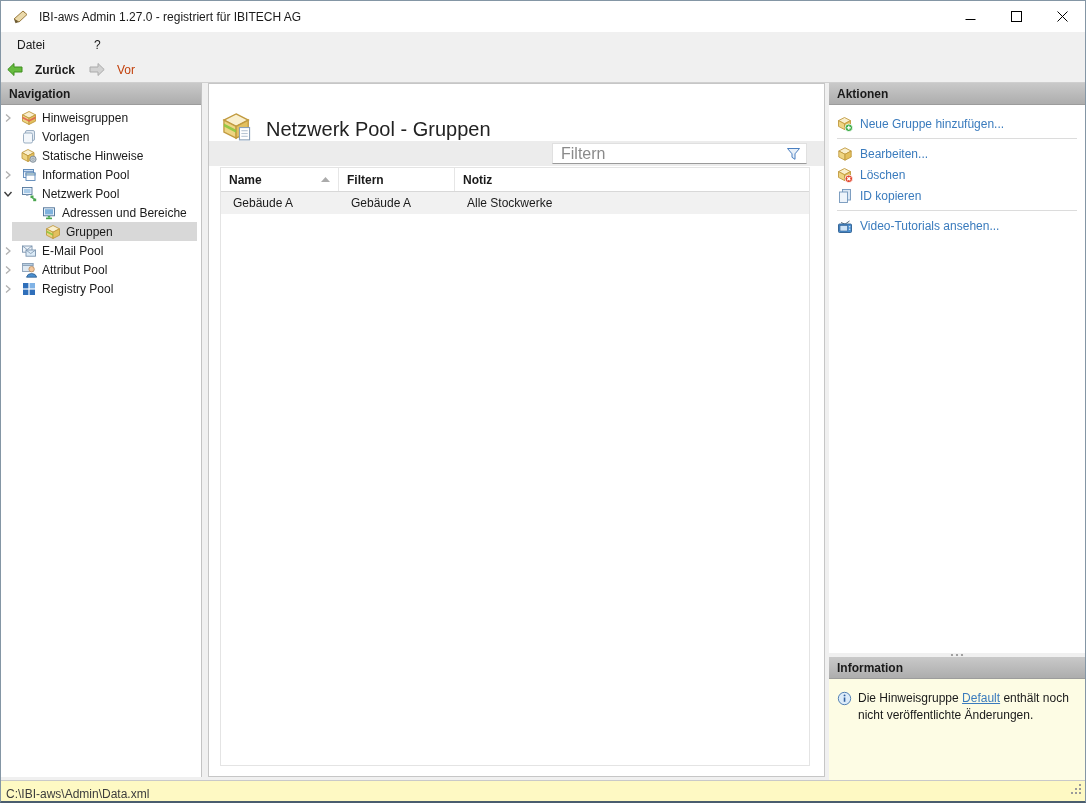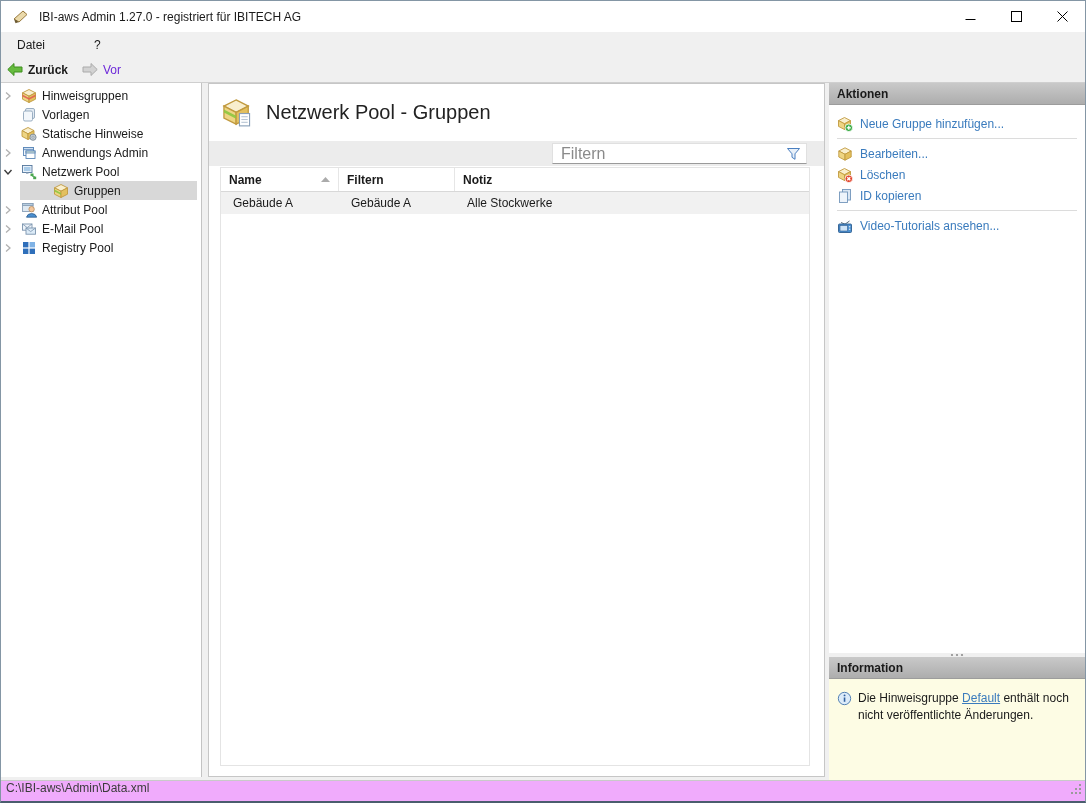--- a/index.html
+++ b/index.html
@@ -15,48 +15,48 @@
   .win-controls { margin-left: auto; display: flex; height: 100%; }
   .win-btn { width: 46px; height: 100%; display: flex; align-items: center; justify-content: center; cursor: default; }
 
   
   .menubar { height: 25px; background: #f0f0f0; display: flex; align-items: center; padding-left: 6px; flex: 0 0 auto; gap: 29px; }
   .menu-item { padding: 3px 10px; }
 
   
   .toolbar { height: 26px; background: #f0f0f0; border-bottom: 1px solid #cfcfcf; display: flex; align-items: center;
              padding-left: 6px; gap: 14px; flex: 0 0 auto; }
-  .tool-btn { display: flex; align-items: center; gap: 5px; }
+  .tool-btn { display: flex; align-items: center; gap: 12px; }
   .tool-btn .lbl-strong { font-weight: 600; color: #1a1a1a; }
-  .tool-btn .lbl-dim { color: #6d28d9; }
+  .tool-btn .lbl-dim { color: #c2410c; }
 
   
   .app-body { flex: 1; display: flex; min-height: 0; }
 
   .panel-header { height: 22px; background: linear-gradient(#c9c9c9, #adadad); border-bottom: 1px solid #9c9c9c;
                   font-weight: bold; display: flex; align-items: center; padding-left: 8px; flex: 0 0 auto; }
 
   
   .nav-panel { width: 201px; flex: 0 0 auto; display: flex; flex-direction: column; border-right: 1px solid #c3c3c3;
                margin-bottom: 3px; background: #fff; }
   .nav-tree { flex: 1; background: #fff; padding-top: 3px; overflow: hidden; }
   .tree-row { height: 19px; display: flex; align-items: center; }
   .tree-row .chev { width: 20px; flex: 0 0 auto; display: flex; align-items: center; }
   .tree-row .ind { width: 20px; flex: 0 0 auto; }
   .tree-row .ticon { flex: 0 0 auto; display: flex; align-items: center; }
   .tree-row .tlabel { margin-left: 5px; white-space: nowrap; }
-  .tree-row.selected { background: #d8d8d8; margin-left: 19px; margin-right: 4px; padding-left: 33px; }
+  .tree-row.selected { background: #d8d8d8; margin-left: 11px; margin-right: 4px; padding-left: 33px; }
 
   .gap6 { width: 6px; flex: 0 0 auto; }
   .gap4 { width: 4px; flex: 0 0 auto; }
 
   
   .main-card { flex: 1; min-width: 0; background: #fff; border: 1px solid #c6c6c6; margin-bottom: 3px;
                display: flex; flex-direction: column; }
-  .card-header { height: 57px; display: flex; align-items: center; padding-left: 13px; gap: 13px; flex: 0 0 auto; }
+  .card-header { height: 57px; display: flex; align-items: flex-end; padding-left: 13px; gap: 13px; flex: 0 0 auto; }
   .card-title { font-size: 20px; color: #222; }
   .filter-band { height: 25px; background: #ececec; display: flex; align-items: center; justify-content: flex-end;
                  padding-right: 17px; flex: 0 0 auto; }
   .filter-input-wrap { width: 255px; height: 21px; background: #fff; border: 1px solid #e0e0e0;
                        border-bottom-color: #9a9a9a; display: flex; align-items: center; }
   .filter-input-wrap input { flex: 1; min-width: 0; border: none; outline: none; background: transparent;
                              font-family: "Liberation Sans", sans-serif; font-size: 16px; padding-left: 8px; color: #1a1a1a; }
   .filter-input-wrap input::placeholder { color: #8a8a8a; opacity: 1; }
   .funnel { flex: 0 0 auto; margin-right: 5px; display: flex; }
 
@@ -81,21 +81,21 @@
   .action-link .alabel { white-space: nowrap; }
   .action-sep { border-top: 1px solid #dcdcdc; margin: 4px 8px; }
   .splitter-h { height: 13px; display: flex; align-items: center; justify-content: center; background: #f0f0f0; }
   .info-body { background: #fdfce4; height: 194px; padding: 11px 10px 0 8px; display: flex; gap: 6px;
                align-items: flex-start; flex: 0 0 auto; }
   .info-text { line-height: 1.45; }
   .info-link { color: #3a7bbd; text-decoration: underline; cursor: pointer; }
   .right-filler { flex: 1; background: #f0f0f0; }
 
   
-  .statusbar { height: 21px; background: #f0abfc; border-top: 1px solid #c9c9c9; display: flex; align-items: flex-start;
+  .statusbar { height: 21px; background: #fef9c3; border-top: 1px solid #c9c9c9; display: flex; align-items: flex-end;
                padding-left: 5px; flex: 0 0 auto; position: relative; color: #3c3c3c; }
   .resize-grip { position: absolute; right: 3px; bottom: 3px; }
 </style>
 </head>
 <body>
 
 <div class="window">
 
   <div class="titlebar">
     <span style="display:flex;">
@@ -146,20 +146,21 @@
           <polygon points="9,1.5 9,5 1,5 1,10 9,10 9,13.5 15.2,7.5" fill="#d2d2d2" stroke="#aaaaaa" stroke-width="1"></polygon>
         </svg>
       </span>
       <span class="lbl-dim">Vor</span>
     </span>
   </div>
 
   <div class="app-body">
 
     <div class="nav-panel">
+      <div class="panel-header">Navigation</div>
       <div class="nav-tree">
 
         <div class="tree-row">
           <span class="chev">
             <svg width="14" height="14" viewBox="0 0 14 14">
                 <polyline points="5,3.5 9,7 5,10.5" fill="none" stroke="#b0b0b0" stroke-width="1.3"></polyline>
               </svg>
           </span>
           <span class="ticon">
             <svg width="16" height="16" viewBox="0 0 16 16">
@@ -204,21 +205,21 @@
               </svg>
           </span>
           <span class="ticon">
             <svg width="16" height="16" viewBox="0 0 16 16">
               <rect x="2.5" y="2.5" width="10" height="8" fill="#f4f8fc" stroke="#5b87b8" stroke-width="0.9"></rect>
               <rect x="2.5" y="2.5" width="10" height="2.2" fill="#cfe0f2" stroke="#5b87b8" stroke-width="0.9"></rect>
               <rect x="5" y="6" width="9" height="7.5" fill="#ffffff" stroke="#5b87b8" stroke-width="0.9"></rect>
               <rect x="5" y="6" width="9" height="2" fill="#dcead8" stroke="#5b87b8" stroke-width="0.9"></rect>
             </svg>
           </span>
-          <span class="tlabel">Anwendungs Admin</span>
+          <span class="tlabel">Information Pool</span>
         </div>
 
         <div class="tree-row">
           <span class="chev">
             <svg width="14" height="14" viewBox="0 0 14 14">
                 <polyline points="3.5,5 7,9 10.5,5" fill="none" stroke="#3c3c3c" stroke-width="1.4"></polyline>
               </svg>
           </span>
           <span class="ticon">
             <svg width="16" height="16" viewBox="0 0 16 16">
@@ -226,20 +227,33 @@
               <rect x="3" y="3" width="6.5" height="4" fill="#a9cbe8"></rect>
               <rect x="5" y="8.5" width="2.5" height="1.2" fill="#8aa0b8"></rect>
               <rect x="9.5" y="9.5" width="3" height="2.6" fill="#4aa64f"></rect>
               <rect x="12.2" y="12.6" width="3" height="2.6" fill="#4aa64f"></rect>
               <line x1="11" y1="12.1" x2="13.7" y2="12.6" stroke="#4aa64f" stroke-width="1"></line>
             </svg>
           </span>
           <span class="tlabel">Netzwerk Pool</span>
         </div>
 
+        <div class="tree-row">
+          <span class="chev"></span>
+            <span class="ind"></span>
+          <span class="ticon">
+            <svg width="16" height="16" viewBox="0 0 16 16">
+              <rect x="2.5" y="2.8" width="11" height="8" fill="#e8f1fa" stroke="#4a6f94" stroke-width="0.9"></rect>
+              <rect x="4" y="4.2" width="8" height="5.2" fill="#7fb2dd"></rect>
+              <rect x="6.8" y="11" width="2.4" height="1.6" fill="#4aa64f"></rect>
+              <rect x="5" y="12.6" width="6" height="1.6" fill="#4aa64f"></rect>
+            </svg>
+          </span>
+          <span class="tlabel">Adressen und Bereiche</span>
+        </div>
 
         <div class="tree-row selected">
           <span class="ticon">
             <svg width="16" height="16" viewBox="0 0 16 16">
               <polygon points="8,1.5 14.5,4.8 8,8.2 1.5,4.8" fill="#f9efce" stroke="#c19a3f" stroke-width="0.9"></polygon>
               <polygon points="1.5,4.8 8,8.2 8,14.5 1.5,11.2" fill="#eed583" stroke="#c19a3f" stroke-width="0.9"></polygon>
               <polygon points="14.5,4.8 8,8.2 8,14.5 14.5,11.2" fill="#e3c05e" stroke="#c19a3f" stroke-width="0.9"></polygon>
               <polygon points="1.5,6.6 8,10 8,11.8 1.5,8.4" fill="#8cc63f" opacity="0.9"></polygon>
             </svg>
           </span>
@@ -247,44 +261,44 @@
         </div>
 
         <div class="tree-row">
           <span class="chev">
             <svg width="14" height="14" viewBox="0 0 14 14">
                 <polyline points="5,3.5 9,7 5,10.5" fill="none" stroke="#b0b0b0" stroke-width="1.3"></polyline>
               </svg>
           </span>
           <span class="ticon">
             <svg width="16" height="16" viewBox="0 0 16 16">
+              <rect x="1.5" y="3" width="9.5" height="6.2" fill="#eef4fa" stroke="#7a93ad" stroke-width="0.9"></rect>
+              <polyline points="1.5,3 6.2,6.6 11,3" fill="none" stroke="#7a93ad" stroke-width="0.8"></polyline>
+              <rect x="5" y="7" width="9.5" height="6.2" fill="#dcebf7" stroke="#7a93ad" stroke-width="0.9"></rect>
+              <polyline points="5,7 9.7,10.6 14.5,7" fill="none" stroke="#7a93ad" stroke-width="0.8"></polyline>
+            </svg>
+          </span>
+          <span class="tlabel">E-Mail Pool</span>
+        </div>
+
+        <div class="tree-row">
+          <span class="chev">
+            <svg width="14" height="14" viewBox="0 0 14 14">
+                <polyline points="5,3.5 9,7 5,10.5" fill="none" stroke="#b0b0b0" stroke-width="1.3"></polyline>
+              </svg>
+          </span>
+          <span class="ticon">
+            <svg width="16" height="16" viewBox="0 0 16 16">
               <rect x="1.5" y="1.5" width="10.5" height="8" fill="#dfe9f2" stroke="#8aa0b8" stroke-width="0.9"></rect>
               <rect x="1.5" y="1.5" width="10.5" height="2" fill="#b7cde0" stroke="#8aa0b8" stroke-width="0.9"></rect>
               <circle cx="10.6" cy="7.2" r="2.7" fill="#f3c79d" stroke="#b98d5f" stroke-width="0.8"></circle>
               <path d="M5.5,15.2 a5.2,4.6 0 0 1 10.2,0 z" fill="#4b8fd0" stroke="#2d5d8e" stroke-width="0.8"></path>
             </svg>
           </span>
           <span class="tlabel">Attribut Pool</span>
-        </div>
-
-        <div class="tree-row">
-          <span class="chev">
-            <svg width="14" height="14" viewBox="0 0 14 14">
-                <polyline points="5,3.5 9,7 5,10.5" fill="none" stroke="#b0b0b0" stroke-width="1.3"></polyline>
-              </svg>
-          </span>
-          <span class="ticon">
-            <svg width="16" height="16" viewBox="0 0 16 16">
-              <rect x="1.5" y="3" width="9.5" height="6.2" fill="#eef4fa" stroke="#7a93ad" stroke-width="0.9"></rect>
-              <polyline points="1.5,3 6.2,6.6 11,3" fill="none" stroke="#7a93ad" stroke-width="0.8"></polyline>
-              <rect x="5" y="7" width="9.5" height="6.2" fill="#dcebf7" stroke="#7a93ad" stroke-width="0.9"></rect>
-              <polyline points="5,7 9.7,10.6 14.5,7" fill="none" stroke="#7a93ad" stroke-width="0.8"></polyline>
-            </svg>
-          </span>
-          <span class="tlabel">E-Mail Pool</span>
         </div>
 
         <div class="tree-row">
           <span class="chev">
             <svg width="14" height="14" viewBox="0 0 14 14">
                 <polyline points="5,3.5 9,7 5,10.5" fill="none" stroke="#b0b0b0" stroke-width="1.3"></polyline>
               </svg>
           </span>
           <span class="ticon">
             <svg width="16" height="16" viewBox="0 0 16 16">

